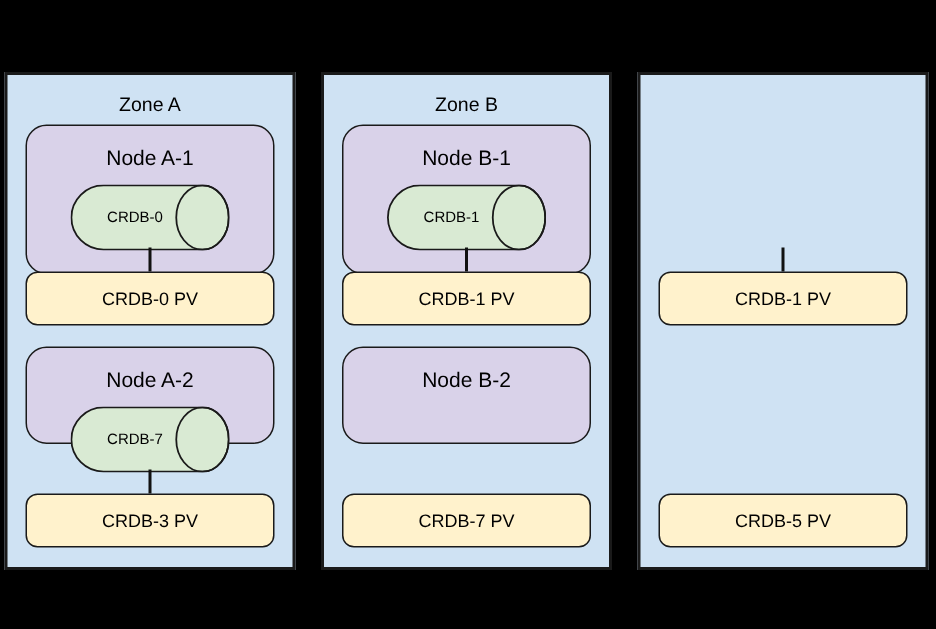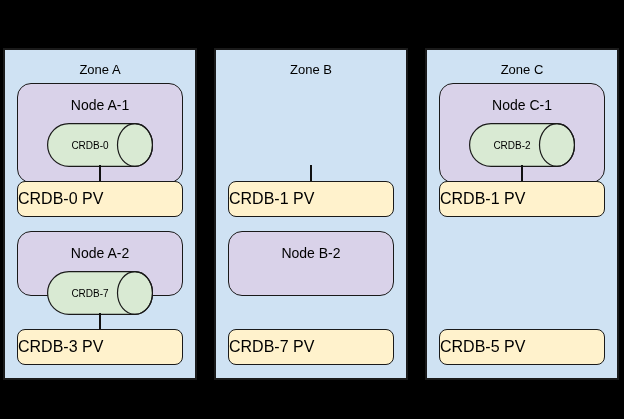--- a/index.html
+++ b/index.html
@@ -63,22 +63,22 @@
     position: absolute; left: 50%; width: 0; margin-left: -1px;
     border-left: 2px solid #111;
   }
   .connector.c1 { top: 115px; height: 16px; }
   .connector.c2 { top: 263px; height: 16px; }
   .pv {
     position: absolute; left: 12px; width: 166px; height: 36px;
     background: var(--pv_fill);
     border: 1px solid var(--border);
     border-radius: 8px;
-    display: flex; align-items: center; 
-    font-size: 16px;
+    display: flex; align-items: center; justify-content: center;
+    font-size: 12px;
   }
   .pv.p1 { top: 131px; }
   .pv.p2 { top: 279px; }
 </style>
 </head>
 <body>
 
 <div class="canvas">
 
   <div class="zone za">
@@ -111,46 +111,45 @@
     </div>
     <div class="connector c2"></div>
     <div class="pv p2">
       <span>CRDB-3 PV</span>
     </div>
   </div>
 
   <div class="zone zb">
     <div class="zone-label">Zone B</div>
 
+    <div class="node n1">
+      <div class="node-label">Node B-1</div>
+      <div class="cylinder">
+        <svg viewBox="0 0 106 44" width="106" height="44">
+          <path class="cyl-body" d="M22 0.6 L88 0.6 A17.5 21.4 0 0 1 88 43.4 L22 43.4 A21.4 21.4 0 0 1 22 0.6 Z"></path>
+          <ellipse class="cyl-lid" cx="88" cy="22" rx="17.5" ry="21.4"></ellipse>
+        </svg>
+        <span class="cyl-label">CRDB-1</span>
+      </div>
+    </div>
     <div class="connector c1"></div>
     <div class="pv p1">
       <span>CRDB-1 PV</span>
     </div>
 
     <div class="node n2">
       <div class="node-label">Node B-2</div>
     </div>
     <div class="pv p2">
       <span>CRDB-7 PV</span>
     </div>
   </div>
 
   <div class="zone zc">
-    <div class="zone-label">Zone C</div>
 
-    <div class="node n1">
-      <div class="node-label">Node C-1</div>
-      <div class="cylinder">
-        <svg viewBox="0 0 106 44" width="106" height="44">
-          <path class="cyl-body" d="M22 0.6 L88 0.6 A17.5 21.4 0 0 1 88 43.4 L22 43.4 A21.4 21.4 0 0 1 22 0.6 Z"></path>
-          <ellipse class="cyl-lid" cx="88" cy="22" rx="17.5" ry="21.4"></ellipse>
-        </svg>
-        <span class="cyl-label">CRDB-2</span>
-      </div>
-    </div>
     <div class="connector c1"></div>
     <div class="pv p1">
       <span>CRDB-1 PV</span>
     </div>
 
     <div class="pv p2">
       <span>CRDB-5 PV</span>
     </div>
   </div>
 

